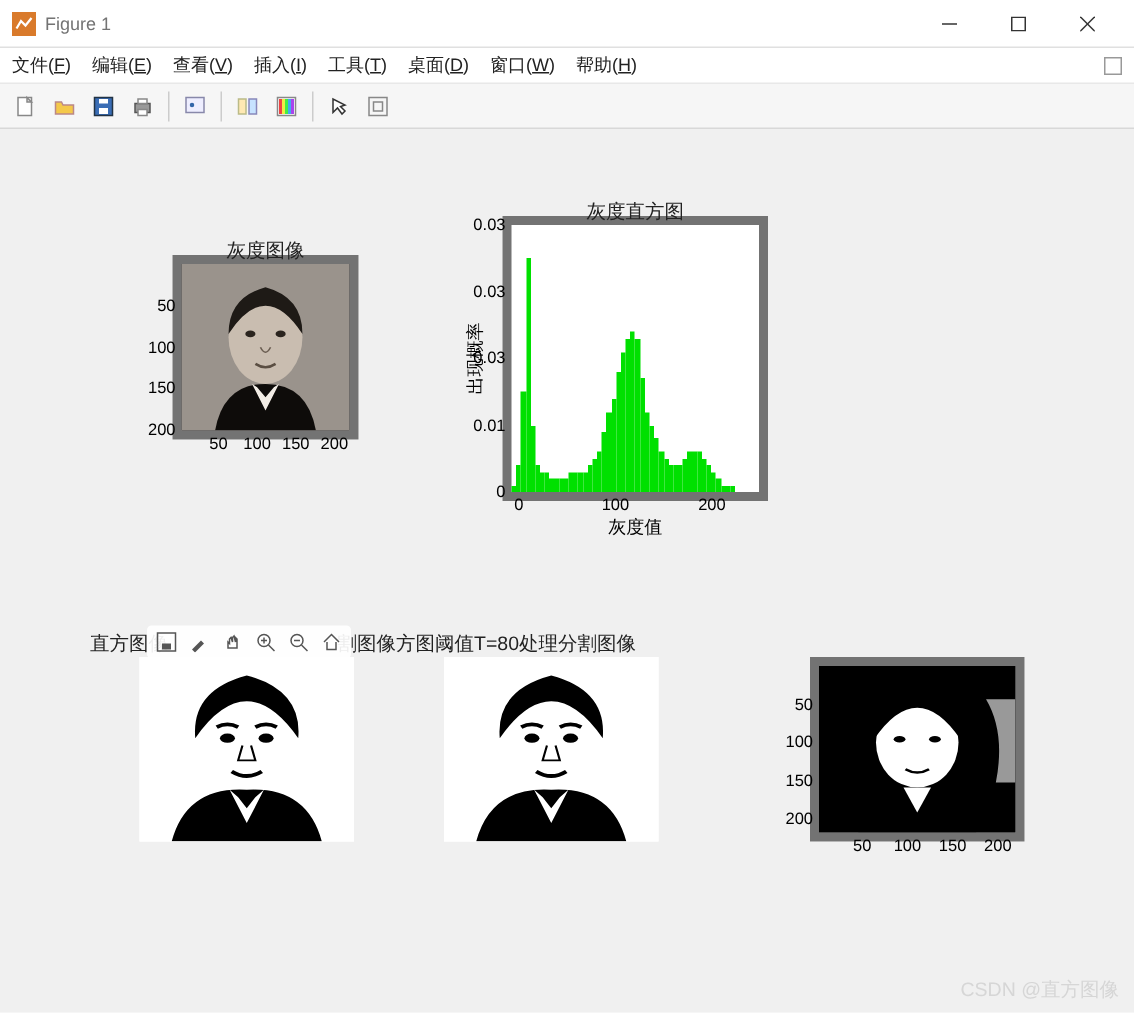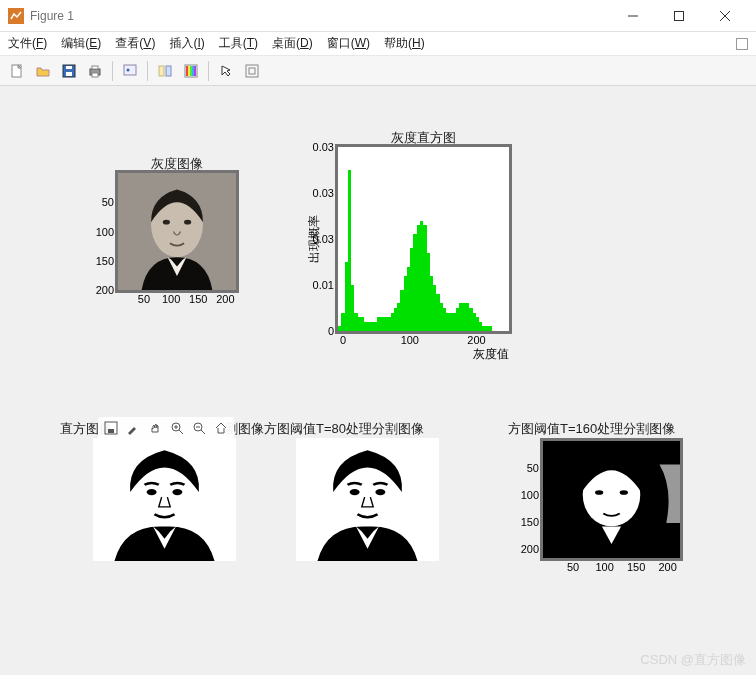--- a/index.html
+++ b/index.html
@@ -10,24 +10,24 @@
   .titlebar .winbtn { width: 46px; height: 32px; display: flex; align-items: center; justify-content: center; color: #333; }
   .menubar { height: 24px; display: flex; align-items: center; padding: 0 8px; gap: 14px; font-size: 12px; color: #222; border-bottom: 1px solid #e8e8e8; }
   .menubar .menu { cursor: default; }
   .menubar .menu u { text-decoration: underline; }
   .menubar .sep-flex { flex: 1; }
   .menubar .docked { width: 12px; height: 12px; border: 1px solid #999; position: relative; }
   .toolbar { height: 30px; display: flex; align-items: center; padding: 0 6px; gap: 4px; border-bottom: 1px solid #d8d8d8; background: #f6f6f6; }
   .toolbar .tbtn { width: 22px; height: 22px; display: flex; align-items: center; justify-content: center; border: 1px solid transparent; border-radius: 2px; }
   .toolbar .tsep { width: 1px; height: 20px; background: #ccc; margin: 0 2px; }
   .canvas { position: relative; width: 756px; height: 589px; background: #f0f0f0; }
-  .ax { position: absolute; background: #fff; border: 3px solid #737373; }
+  .ax { position: absolute; background: #fff; border: 6px solid #737373; }
   .ax-title { position: absolute; width: 100%; text-align: center; top: -18px; font-size: 13px; color: #222; }
   .ax-ylabel { position: absolute; left: -48px; top: 50%; transform: translateY(-50%) rotate(-90deg); font-size: 12px; transform-origin: center; white-space: nowrap; }
-  .ax-xlabel { position: absolute; width: 100%; text-align: right; bottom: -32px; font-size: 12px; }
+  .ax-xlabel { position: absolute; width: 100%; text-align: center; bottom: -32px; font-size: 12px; }
   .tick-y { position: absolute; right: 100%; margin-right: 4px; font-size: 11px; transform: translateY(-50%); white-space: nowrap; }
   .tick-x { position: absolute; top: 100%; margin-top: 3px; font-size: 11px; transform: translateX(-50%); }
   .hist-bars { position: absolute; left: 0; right: 0; bottom: 0; top: 0; display: flex; align-items: flex-end; }
   .hist-bars div { flex: 1; background: #00e000; }
   .portrait { width: 100%; height: 100%; object-fit: cover; display: block; }
   .imgplaceholder { width: 100%; height: 100%; background: #888; position: relative; overflow: hidden; }
   .face-gray { background: radial-gradient(ellipse 40% 50% at 52% 48%, #d8d0c8 0%, #c0b8b0 35%, #706860 55%, #383028 80%, #181410 100%); }
   .face-bw { background: #fff; }
   .face-bw-inv { background: #000; }
   .floating-toolbar { position: absolute; display: flex; gap: 4px; background: rgba(255,255,255,0.92); padding: 2px 4px; border-radius: 3px; }
@@ -232,21 +232,20 @@
     <span class="tick-y" style="top:50%">0.03</span>
     <span class="tick-y" style="top:25%">0.03</span>
     <span class="tick-y" style="top:0%">0.03</span>
     <span class="tick-x" style="left:3%">0</span>
     <span class="tick-x" style="left:42%">100</span>
     <span class="tick-x" style="left:81%">200</span>
   </div>
 
   <div class="row2title" style="left:60px; top:334px;">直方图像</div>
   <div class="row2title" style="left:225px; top:334px;">割图像方图阈值T=80处理分割图像</div>
-  <div class="row2title" style="left:508px; top:334px;">方图阈值T=160处理分割图像</div>
 
   <div class="floating-toolbar" style="left:98px; top:331px;">
     <div class="ftbtn">
         <svg width="14" height="14">
           <rect x="1" y="1" width="12" height="12" fill="none" stroke="#555"></rect>
           <rect x="4" y="8" width="6" height="4" fill="#555"></rect>
         </svg>
       </div>
     <div class="ftbtn">
         <svg width="14" height="14">

